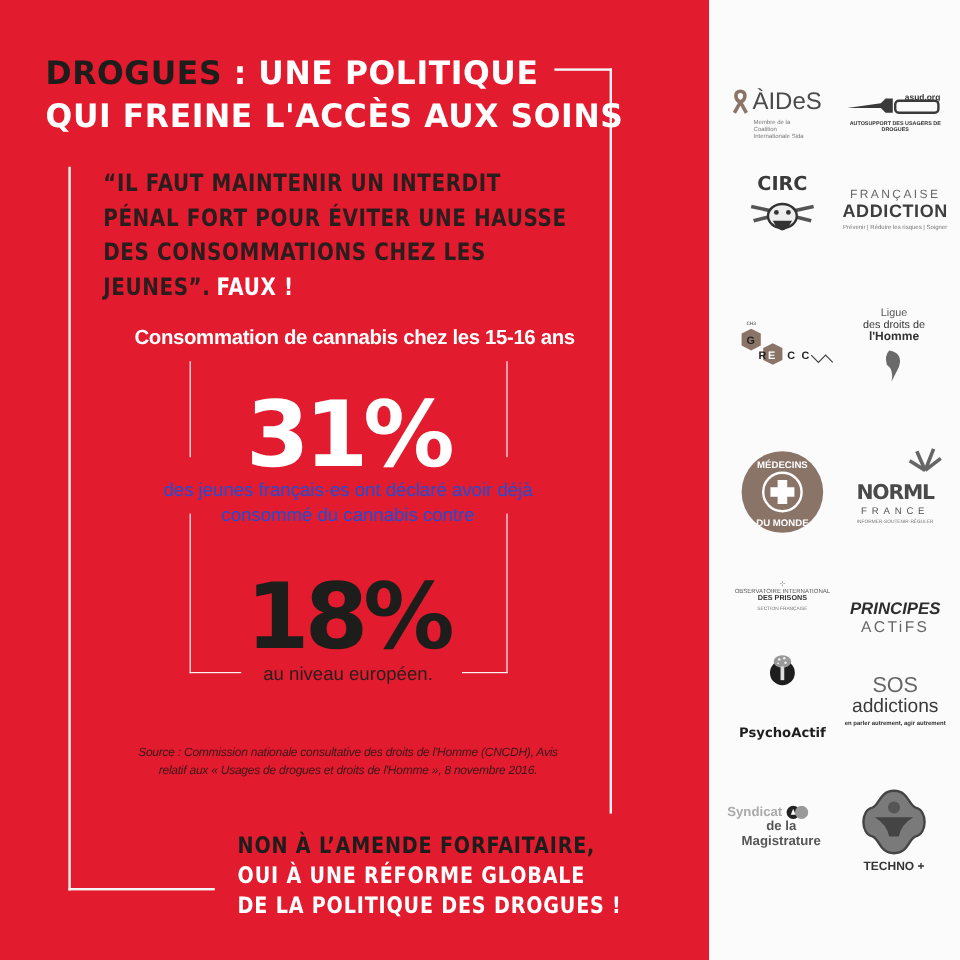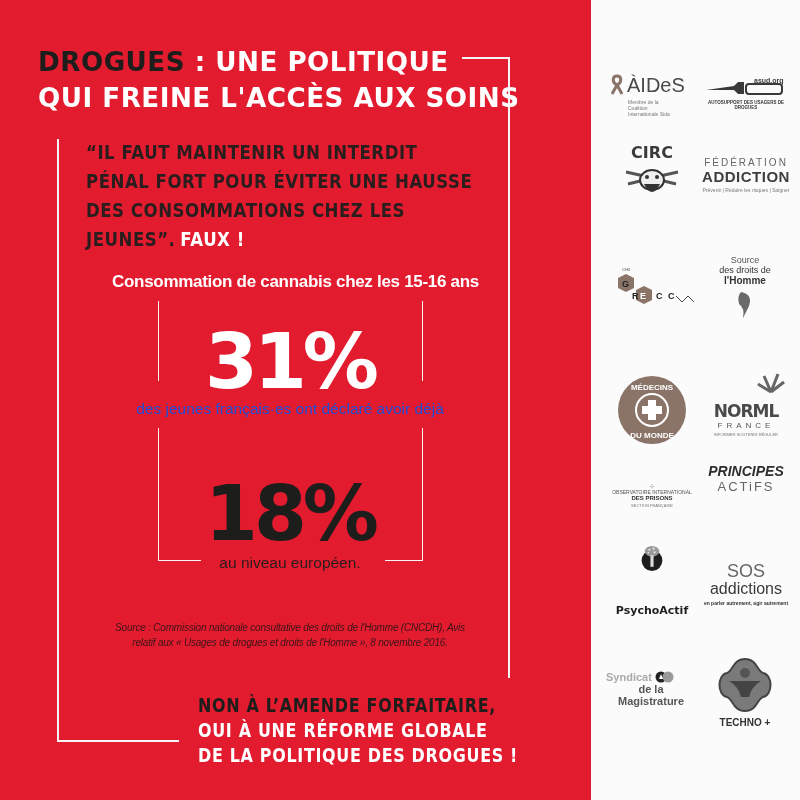--- a/index.html
+++ b/index.html
@@ -64,20 +64,21 @@
   <div>“IL FAUT MAINTENIR UN INTERDIT</div>
   <div>PÉNAL FORT POUR ÉVITER UNE HAUSSE</div>
   <div>DES CONSOMMATIONS CHEZ LES</div>
   <div><span>JEUNES”.</span><span class="faux">FAUX !</span></div>
 </div>
 
 <div class="stat-heading">Consommation de cannabis chez les 15-16 ans</div>
 <div class="big-number white">31%</div>
 <div class="stat-text first">
   <div>des jeunes français·es ont déclaré avoir déjà</div>
+  <div>consommé du cannabis contre</div>
 </div>
 <div class="big-number dark">18%</div>
 <div class="stat-text second">au niveau européen.</div>
 
 <div class="source">
   <div>Source : Commission nationale consultative des droits de l'Homme (CNCDH), Avis</div>
   <div>relatif aux « Usages de drogues et droits de l'Homme », 8 novembre 2016.</div>
 </div>
 
 <div class="cta">
@@ -110,41 +111,41 @@
   <svg width="60" height="40" viewBox="0 0 60 40">
     <path d="M4 10 L22 14 M56 10 L38 14 M6 22 L22 18 M54 22 L38 18" stroke="#555" stroke-width="3"></path>
     <ellipse cx="30" cy="18" rx="12" ry="10" fill="#eee" stroke="#333" stroke-width="2"></ellipse>
     <circle cx="25" cy="15" r="2" fill="#333"></circle>
       <circle cx="35" cy="15" r="2" fill="#333"></circle>
     <path d="M22 22 Q30 38 38 22 Z" fill="#333"></path>
   </svg>
 </div>
 
 <div class="logo" style="left:700px; top:155px; width:92px; height:40px;">
-  <span style="font-size:10px; letter-spacing:2px; color:#666;">FÉDÉRATION</span>
+  <span style="font-size:10px; letter-spacing:2px; color:#666;">FRANÇAISE</span>
   <span class="main" style="font-size:15px; color:#3e3e3e; letter-spacing:0.5px;">ADDICTION</span>
   <span class="sub">Prévenir | Réduire les risques | Soigner</span>
 </div>
 
 <div class="logo" style="left:605px; top:262px; width:92px; height:50px;">
   <svg width="90" height="46" viewBox="0 0 90 46">
     <polygon points="20,10 28,14 28,24 20,28 12,24 12,14" fill="#8a7468"></polygon>
     <polygon points="38,22 46,26 46,36 38,40 30,36 30,26" fill="#8a7468"></polygon>
     <text x="16" y="23" font-size="9" font-weight="bold" fill="#222" font-family="Liberation Sans, sans-serif">G</text>
     <text x="26" y="35" font-size="9" font-weight="bold" fill="#222" font-family="Liberation Sans, sans-serif">R</text>
     <text x="34" y="35" font-size="9" font-weight="bold" fill="#fff" font-family="Liberation Sans, sans-serif">E</text>
     <text x="50" y="35" font-size="9" font-weight="bold" fill="#222" font-family="Liberation Sans, sans-serif">C</text>
     <text x="62" y="35" font-size="9" font-weight="bold" fill="#222" font-family="Liberation Sans, sans-serif">C</text>
     <path d="M70 32 L76 38 L82 32 L88 38" stroke="#444" fill="none" stroke-width="1"></path>
     <text x="16" y="7" font-size="4" fill="#444">CH3</text>
   </svg>
 </div>
 
 <div class="logo" style="left:705px; top:250px; width:80px; height:75px;">
-  <span style="font-size:9px; color:#555;">Source</span>
+  <span style="font-size:9px; color:#555;">Ligue</span>
   <span style="font-size:9px; color:#333;">des droits de</span>
   <span class="main" style="font-size:10px; color:#333;">l'Homme</span>
   <svg width="20" height="30" viewBox="0 0 20 30" style="margin-top:4px;">
     <path d="M6 2 Q18 4 14 16 L8 28 Q10 18 4 14 Q2 6 6 2 Z" fill="#6a6a6a"></path>
   </svg>
 </div>
 
 <div class="logo" style="left:612px; top:370px; width:80px; height:80px;">
   <svg width="72" height="72" viewBox="0 0 72 72">
     <circle cx="36" cy="36" r="34" fill="#8a7468"></circle>
@@ -164,21 +165,21 @@
   <span class="sub" style="font-size:4px;">INFORMER·SOUTENIR·RÉGULER</span>
 </div>
 
 <div class="logo" style="left:610px; top:475px; width:84px; height:40px;">
   <span style="font-size:6px; color:#777;">⊹</span>
   <span style="font-size:5px; color:#555;">OBSERVATOIRE INTERNATIONAL</span>
   <span class="main" style="font-size:6px; color:#333;">DES PRISONS</span>
   <span class="sub" style="font-size:4px;">SECTION FRANÇAISE</span>
 </div>
 
-<div class="logo" style="left:703px; top:456px; width:86px; height:44px;">
+<div class="logo" style="left:703px; top:492px; width:86px; height:44px;">
   <span class="main" style="font-size:14px; font-style:italic; color:#2e2e2e;">PRINCIPES</span>
   <span style="font-size:13px; letter-spacing:2px; color:#666;">ACTiFS</span>
 </div>
 
 <div class="logo" style="left:610px; top:545px; width:84px; height:72px;gap:32px;">
   <svg width="50" height="52" viewBox="0 0 50 52">
     <circle cx="25" cy="30" r="20" fill="#1e1e1e"></circle>
     <ellipse cx="25" cy="12" rx="14" ry="10" fill="#999"></ellipse>
     <circle cx="20" cy="9" r="2" fill="#eee"></circle>
       <circle cx="28" cy="7" r="2" fill="#eee"></circle>

